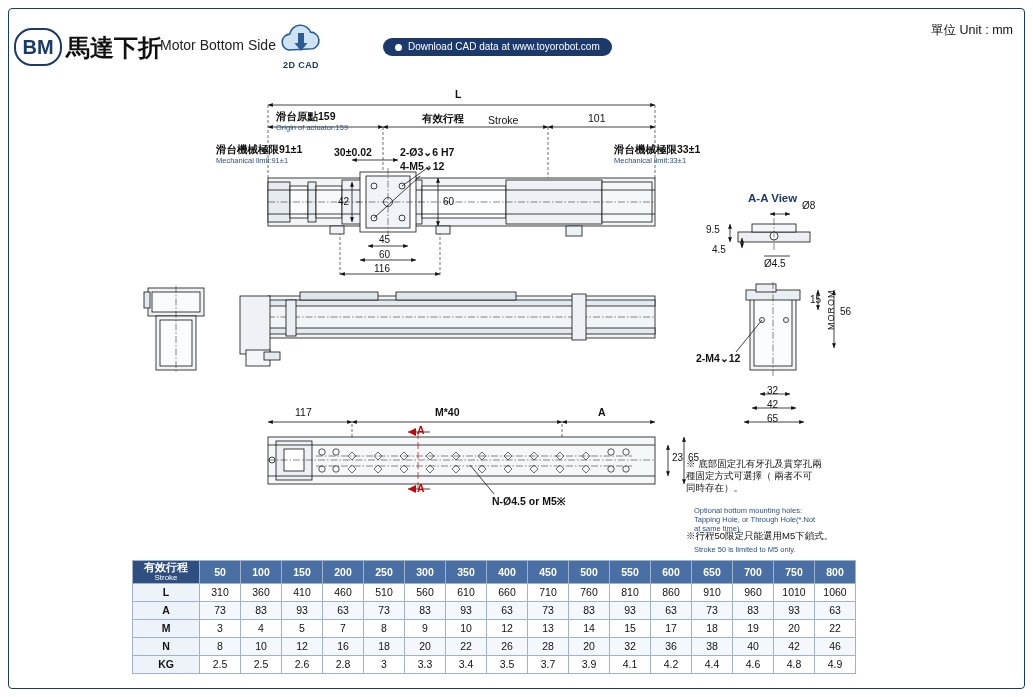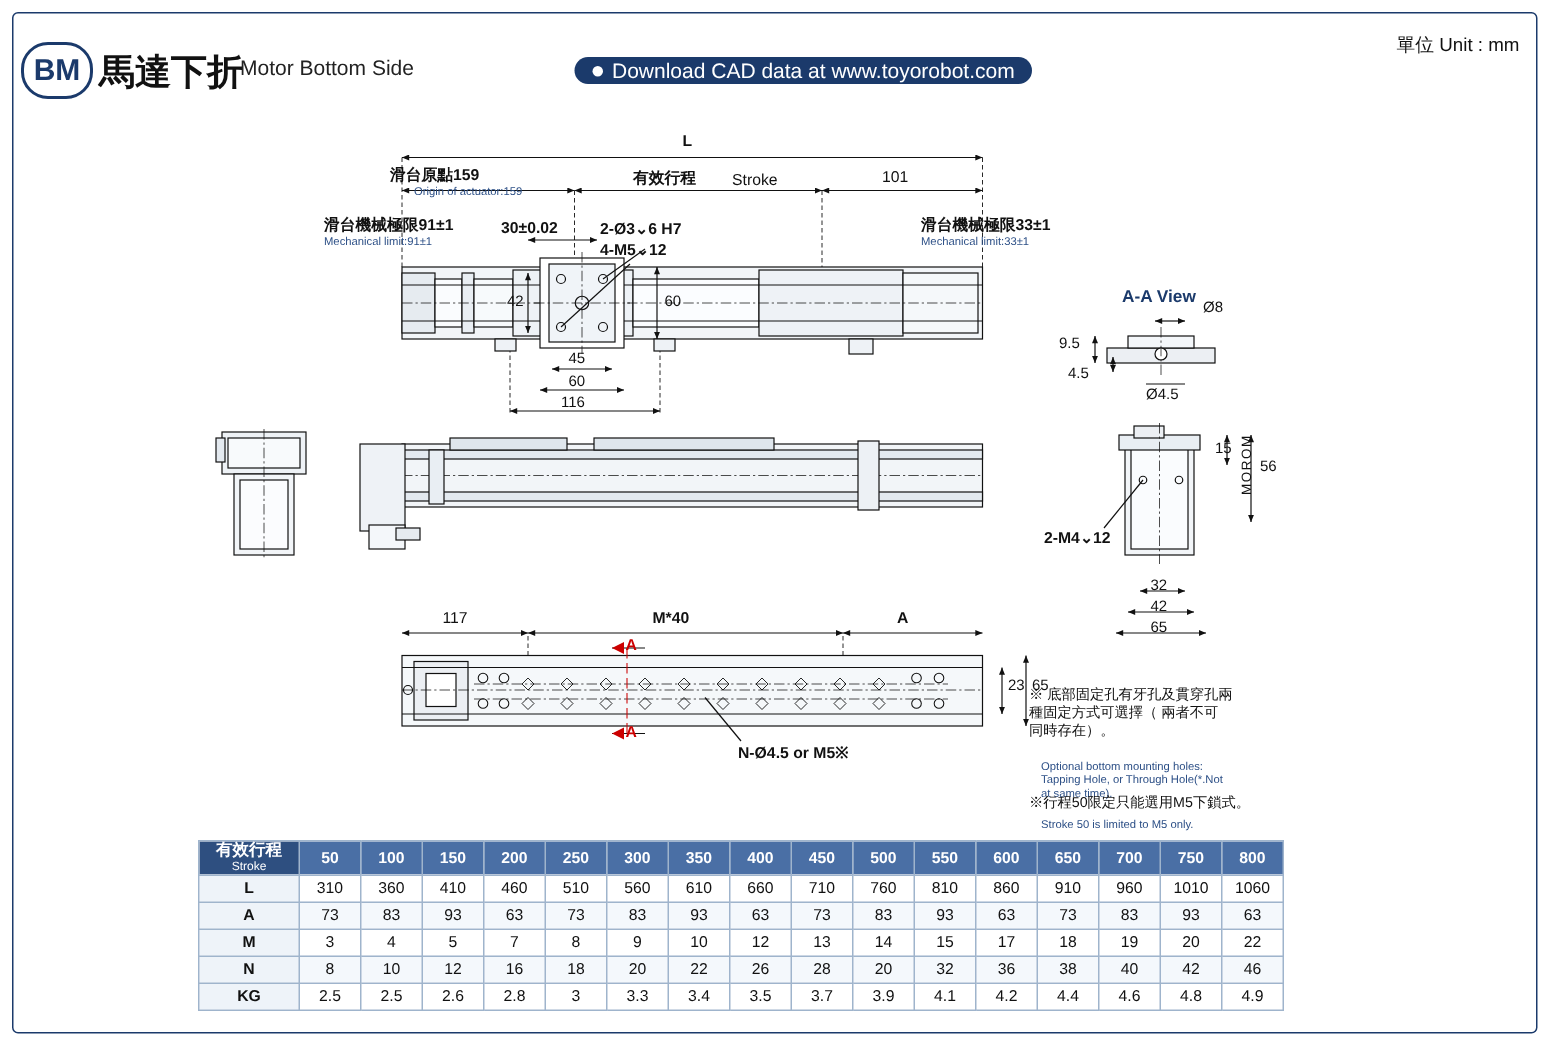--- a/index.html
+++ b/index.html
@@ -28,21 +28,21 @@
   .title-en{left:160px; top:37px; font-size:14px; color:#222;}
   .unit{right:20px; top:22px; font-size:12.5px; color:#111; position:absolute;}
 
   .cadgroup{left:272px; top:22px; width:130px; height:55px;}
   .cadbox{position:absolute; width:58px; height:52px; text-align:center;}
   .cadbox svg{display:block;margin:0 auto;}
   .cadlabel{font-size:9px; font-weight:bold; color:#1b3a6b; letter-spacing:.4px;}
   .cadlink{
     left:383px; top:38px; height:18px; padding:0 12px;
     background:#1b3a6b; color:#fff; border-radius:9px;
-    font-size:14px; line-height:18px; white-space:nowrap;
+    font-size:10px; line-height:18px; white-space:nowrap;
     display:flex;align-items:center;
   }
   .cadlink .dot{width:7px;height:7px;border-radius:50%;background:#fff;margin-right:6px;flex:0 0 auto;}
 
   
   .lbl{font-size:10.5px; color:#111; white-space:nowrap;}
   .lbl-b{font-size:10.5px; color:#111; font-weight:bold; white-space:nowrap;}
   .lbl-s{font-size:7.5px; color:#2c4f86; white-space:nowrap;}
   .lbl-bl{font-size:10.5px; color:#1b3a6b; font-weight:bold; white-space:nowrap;}
   .lbl-n{font-size:10px; color:#111; white-space:nowrap;}
@@ -74,20 +74,28 @@
 <body>
 
 <div class="page"></div>
 
 <div class="abs bm-badge">BM</div>
 <div class="abs title-cn">馬達下折</div>
 <div class="abs title-en">Motor Bottom Side</div>
 <div class="unit">單位 Unit : mm</div>
 
 <div class="abs cadgroup">
+  <div class="cadbox" style="left:0;top:0;">
+    <svg width="46" height="38" viewBox="0 0 46 38">
+      <path d="M11 28 a8 8 0 0 1 0.6 -15.9 a11 11 0 0 1 21 -2 a8.5 8.5 0 0 1 2.4 16.6 z" fill="#cfe3f2" stroke="#2a5c96" stroke-width="1.6"></path>
+      <rect x="20" y="11" width="6" height="11" fill="#2a5c96"></rect>
+      <path d="M16.5 21 L23 29 L29.5 21 z" fill="#2a5c96"></path>
+    </svg>
+    <div class="cadlabel">2D CAD</div>
+  </div>
 </div>
 
 <div class="abs cadlink">
   <span class="dot"></span>
   <span>Download CAD data at www.toyorobot.com</span>
 </div>
 
 <svg class="draw">
   <defs>
     <marker id="ar" markerWidth="7" markerHeight="7" refX="6" refY="2.5" orient="auto">
@@ -250,21 +258,21 @@
     <line x1="762" y1="320" x2="736" y2="352"></line>
     <line x1="818" y1="290" x2="818" y2="310" marker-start="url(#arS)" marker-end="url(#ar)"></line>
     <line x1="834" y1="290" x2="834" y2="348" marker-start="url(#arS)" marker-end="url(#ar)"></line>
     <line x1="760" y1="394" x2="790" y2="394" marker-start="url(#arS)" marker-end="url(#ar)"></line>
     <line x1="752" y1="408" x2="796" y2="408" marker-start="url(#arS)" marker-end="url(#ar)"></line>
     <line x1="744" y1="422" x2="804" y2="422" marker-start="url(#arS)" marker-end="url(#ar)"></line>
   </g>
 </svg>
 
 <div class="abs lbl-b" style="left:455px;top:88px;">L</div>
-<div class="abs lbl-b" style="left:260px;top:110px;text-align:center;">滑台原點159</div>
+<div class="abs lbl-b" style="left:276px;top:110px;text-align:center;">滑台原點159</div>
 <div class="abs lbl-s" style="left:276px;top:123px;">Origin of actuator:159</div>
 <div class="abs lbl-b" style="left:422px;top:112px;">有效行程</div>
 <div class="abs lbl" style="left:488px;top:114px;">Stroke</div>
 <div class="abs lbl" style="left:588px;top:112px;">101</div>
 
 <div class="abs lbl-b" style="left:216px;top:143px;">滑台機械極限91±1</div>
 <div class="abs lbl-s" style="left:216px;top:156px;">Mechanical limit:91±1</div>
 <div class="abs lbl-b" style="left:614px;top:143px;">滑台機械極限33±1</div>
 <div class="abs lbl-s" style="left:614px;top:156px;">Mechanical limit:33±1</div>
 

